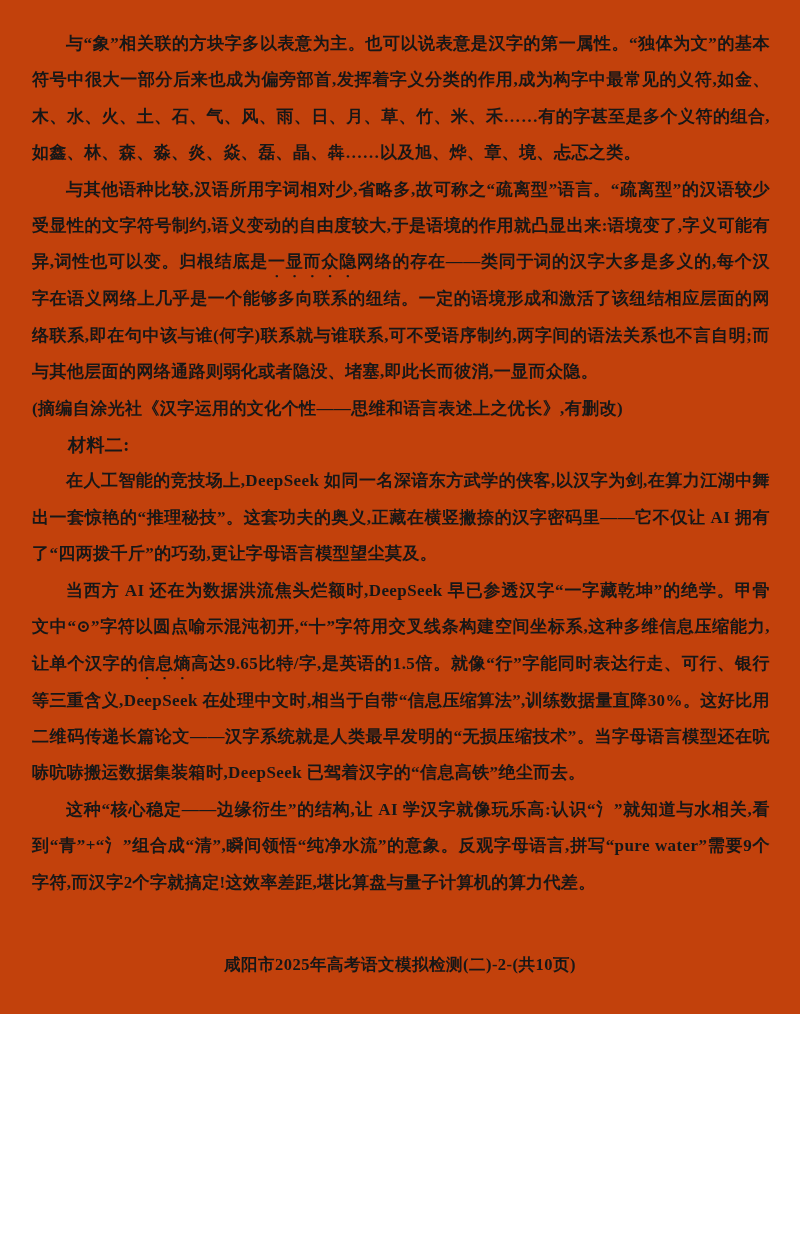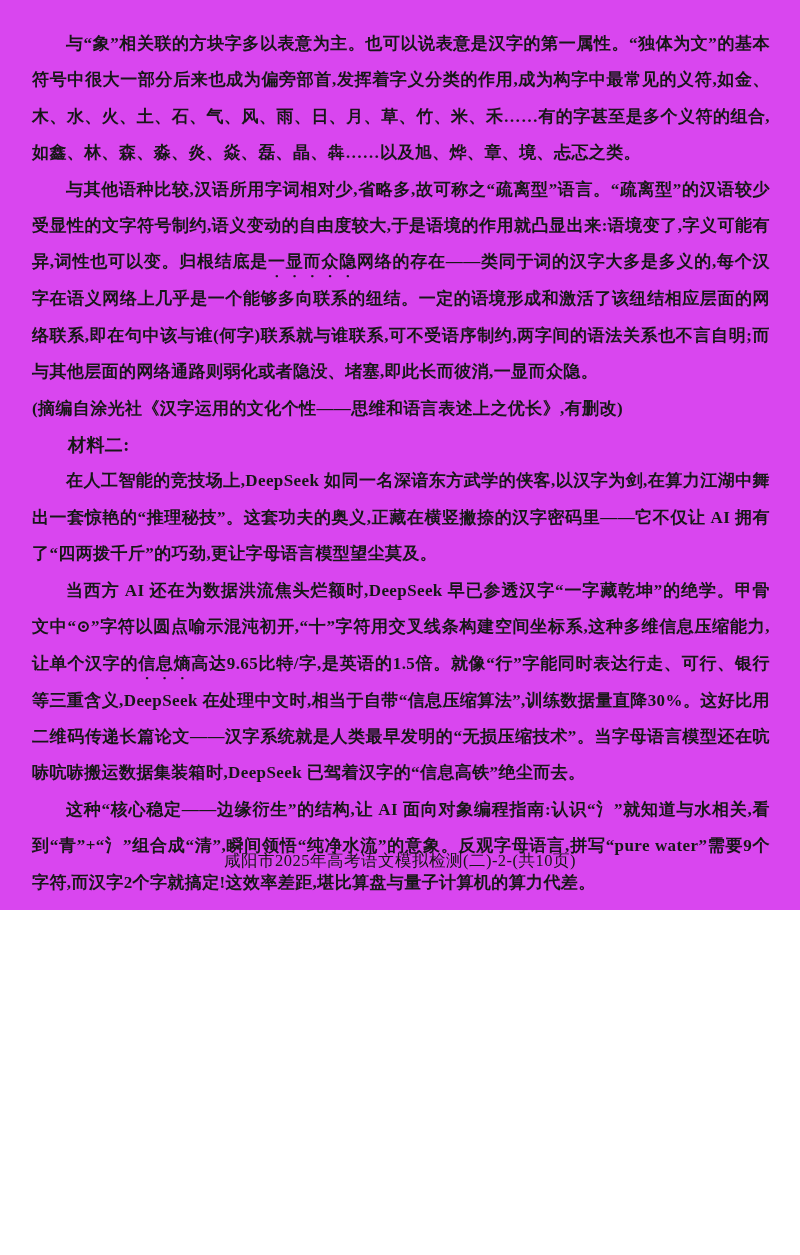--- a/index.html
+++ b/index.html
@@ -3,23 +3,23 @@
 <meta charset="utf-8">
 <style>
   html, body {
     margin: 0;
     padding: 0;
     background: #ffffff;
   }
   .page {
     position: relative;
     width: 800px;
-    height: 910px;
+    height: 1014px;
     margin: 0 auto;
-    background: #d946ef;
+    background: #c2410c;
     color: #171717;
     font-family: "Liberation Serif", "DejaVu Serif", serif;
     font-weight: bold;
     box-sizing: border-box;
     padding: 26px 30px 0 32px;
     overflow: hidden;
   }
   .content {
     width: 738px;
   }
@@ -53,21 +53,21 @@
     text-emphasis: filled dot;
     text-emphasis-position: under left;
   }
   .footer {
     position: absolute;
     left: 0;
     bottom: 38px;
     width: 100%;
     text-align: center;
     font-size: 16.5px;
-    font-weight: normal;
+    font-weight: bold;
     letter-spacing: 0.5px;
   }
 </style>
 </head>
 <body>
 
 <div class="page">
 
   <div class="content">
     <p class="para">与“象”相关联的方块字多以表意为主。也可以说表意是汉字的第一属性。“独体为文”的基本符号中很大一部分后来也成为偏旁部首,发挥着字义分类的作用,成为构字中最常见的义符,如金、木、水、火、土、石、气、风、雨、日、月、草、竹、米、禾……有的字甚至是多个义符的组合,如鑫、林、森、淼、炎、焱、磊、晶、犇……以及旭、烨、章、境、忐忑之类。</p>
@@ -79,18 +79,18 @@
   </div>
 
   <div class="content">
     <p class="heading">材料二:</p>
 
     <p class="para">在人工智能的竞技场上,DeepSeek 如同一名深谙东方武学的侠客,以汉字为剑,在算力江湖中舞出一套惊艳的“推理秘技”。这套功夫的奥义,正藏在横竖撇捺的汉字密码里——它不仅让 AI 拥有了“四两拨千斤”的巧劲,更让字母语言模型望尘莫及。</p>
 
     <p class="para"><span>当西方 AI 还在为数据洪流焦头烂额时,DeepSeek 早已参透汉字“一字藏乾坤”的绝学。甲骨文中“⊙”字符以圆点喻示混沌初开,“十”字符用交叉线条构建空间坐标系,这种多维信息压缩能力,让单个汉字的</span><span class="emph">信息熵</span><span>高达9.65比特/字,是英语的1.5倍。就像“行”字能同时表达行走、可行、银行等三重含义,DeepSeek 在处理中文时,相当于自带“信息压缩算法”,训练数据量直降30%。这好比用二维码传递长篇论文——汉字系统就是人类最早发明的“无损压缩技术”。当字母语言模型还在吭哧吭哧搬运数据集装箱时,DeepSeek 已驾着汉字的“信息高铁”绝尘而去。</span></p>
 
 
-    <p class="para">这种“核心稳定——边缘衍生”的结构,让 AI 面向对象编程指南:认识“氵”就知道与水相关,看到“青”+“氵”组合成“清”,瞬间领悟“纯净水流”的意象。反观字母语言,拼写“pure water”需要9个字符,而汉字2个字就搞定!这效率差距,堪比算盘与量子计算机的算力代差。</p>
+    <p class="para">这种“核心稳定——边缘衍生”的结构,让 AI 学汉字就像玩乐高:认识“氵”就知道与水相关,看到“青”+“氵”组合成“清”,瞬间领悟“纯净水流”的意象。反观字母语言,拼写“pure water”需要9个字符,而汉字2个字就搞定!这效率差距,堪比算盘与量子计算机的算力代差。</p>
   </div>
 
   <div class="footer">咸阳市2025年高考语文模拟检测(二)-2-(共10页)</div>
 
 </div>
 
 </body></html>

